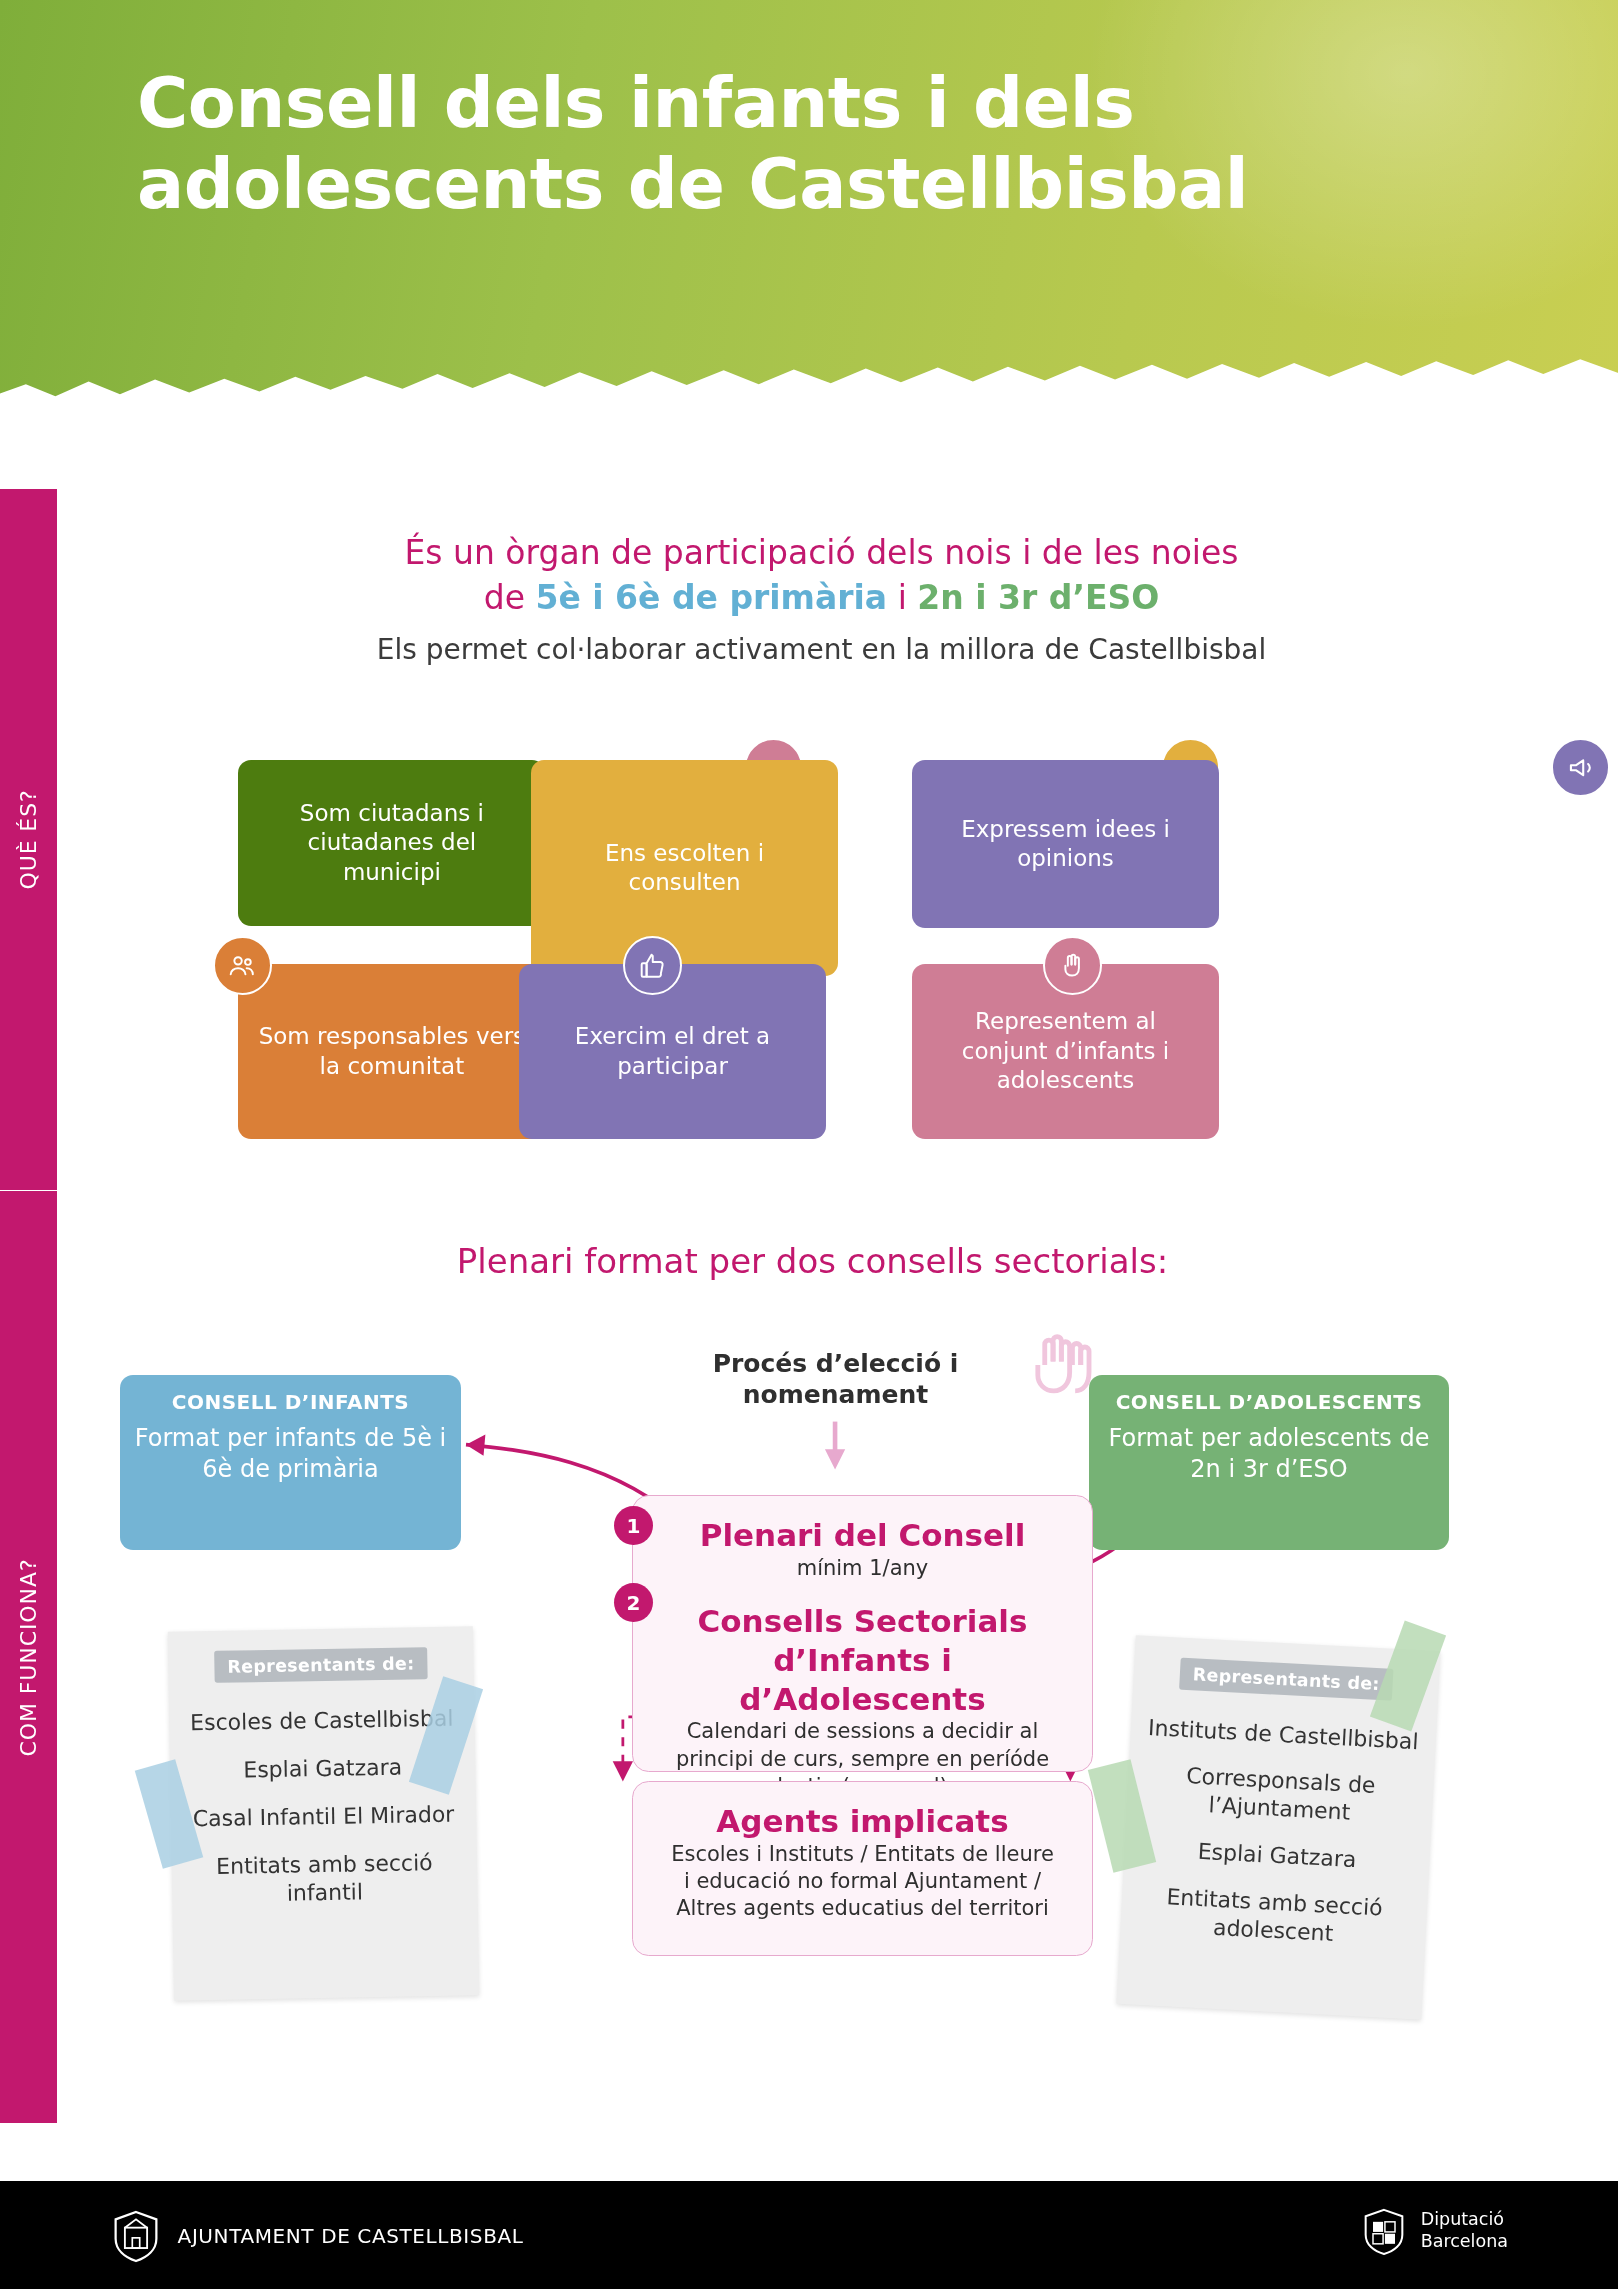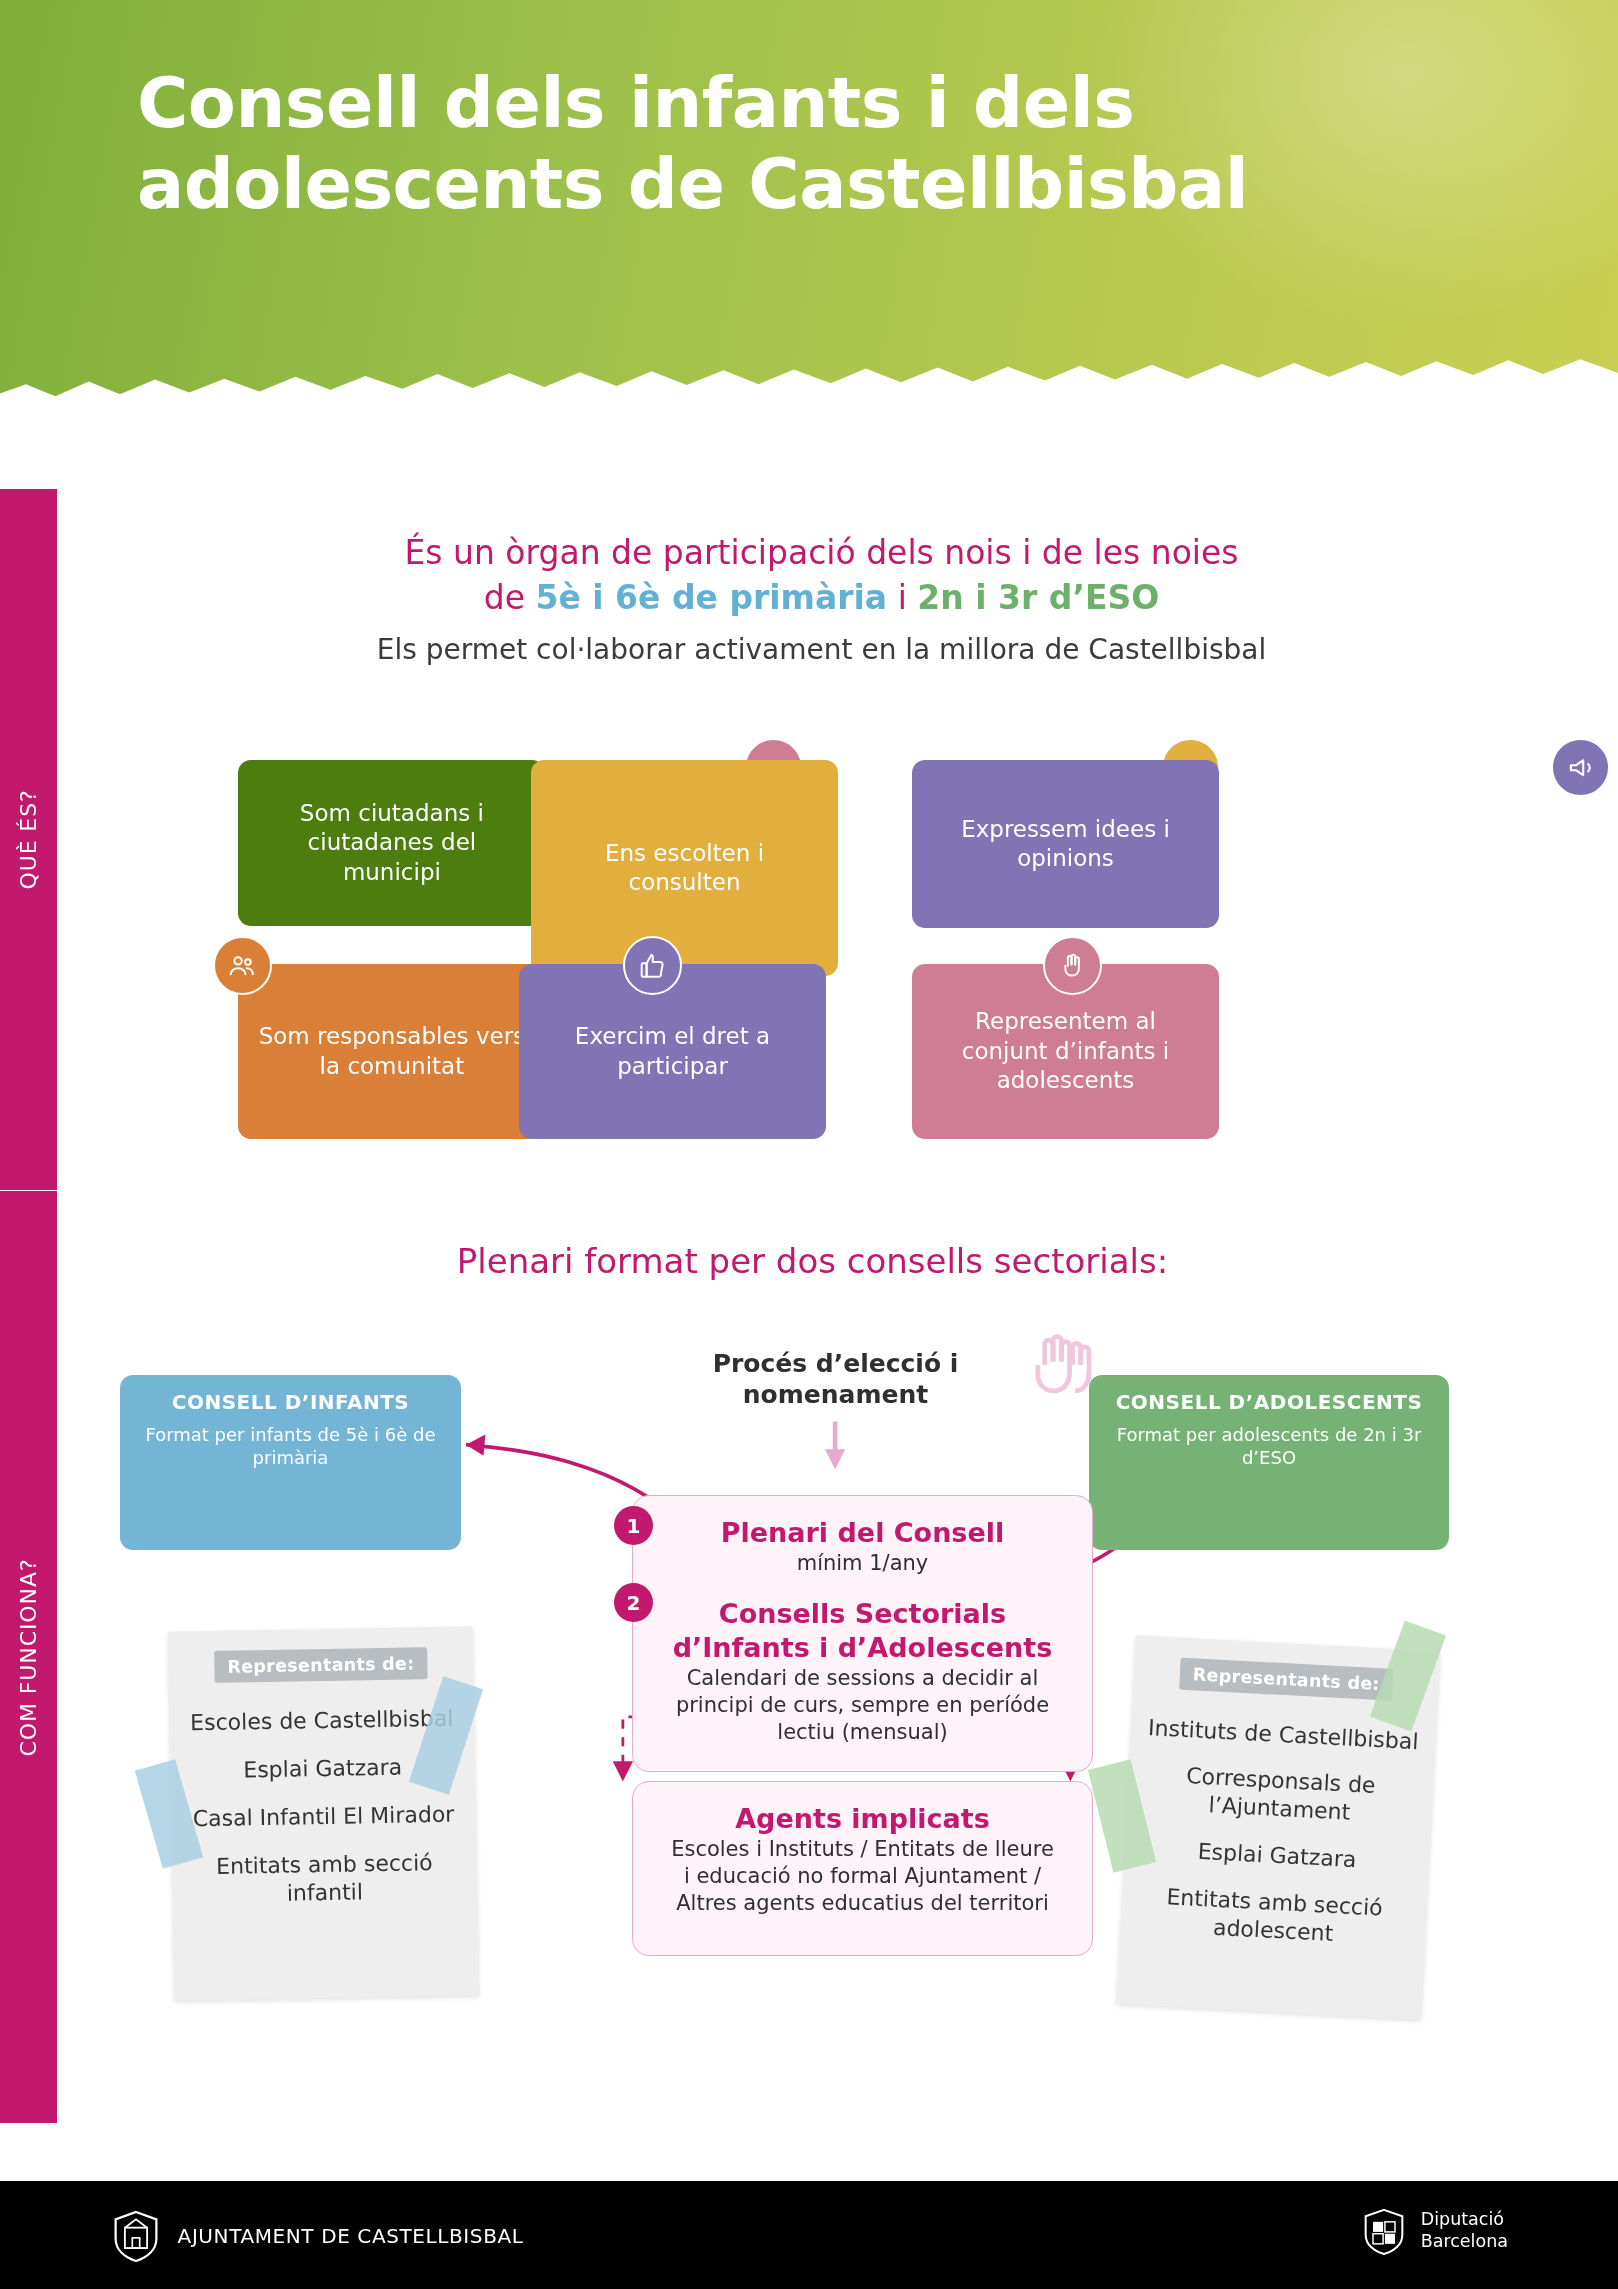--- a/index.html
+++ b/index.html
@@ -68,30 +68,30 @@
     position:absolute;left:231px;top:1241px;width:1163px;text-align:center;
     font-size:34px;color:#c2186e;
   }
   
   .flow{position:absolute;left:120px;top:1320px;width:1384px;height:766px;}
   .council{
     position:absolute;border-radius:13px;color:#fff;text-align:center;
     padding:14.8px 13px;box-sizing:border-box;
   }
   .council .t{font-weight:bold;font-size:20px;line-height:1.2;letter-spacing:0.5px;}
-  .council .s{font-size:18px;line-height:1.3;margin-top:9.2px;}
+  .council .s{font-size:24px;line-height:1.3;margin-top:9.2px;}
   .proces{
     position:absolute;left:554px;top:28px;width:323px;text-align:center;
     font-weight:bold;font-size:25px;color:#2f2f2f;line-height:1.25;
   }
   .pinkbox{
     position:absolute;border:1.8px solid #e7a9ce;border-radius:16.6px;background:#fdf3f9;
     box-sizing:border-box;text-align:center;
   }
-  .pinkbox .h{color:#c2186e;font-weight:bold;font-size:27px;line-height:1.25;}
+  .pinkbox .h{color:#c2186e;font-weight:bold;font-size:31px;line-height:1.25;}
   .pinkbox .p{font-size:21px;color:#2f2f2f;line-height:1.3;}
   .numbadge{
     position:absolute;width:39px;height:39px;border-radius:50%;
     background:#c2186e;color:#fff;font-size:20px;font-weight:bold;
     display:flex;align-items:center;justify-content:center;
   }
   
   .paper{
     position:absolute;background:#eeeeee;
     box-shadow:0 1.8px 5.5px rgba(0,0,0,.12);

